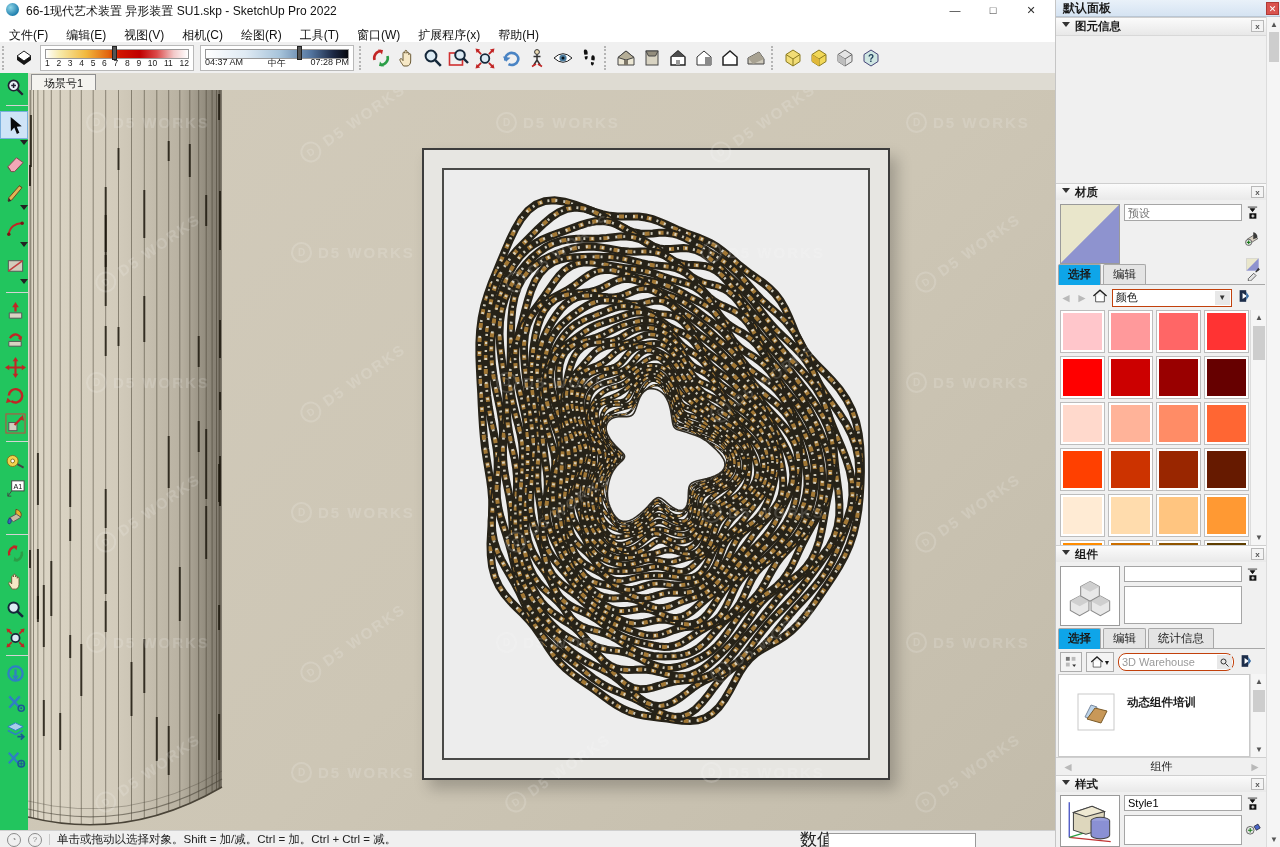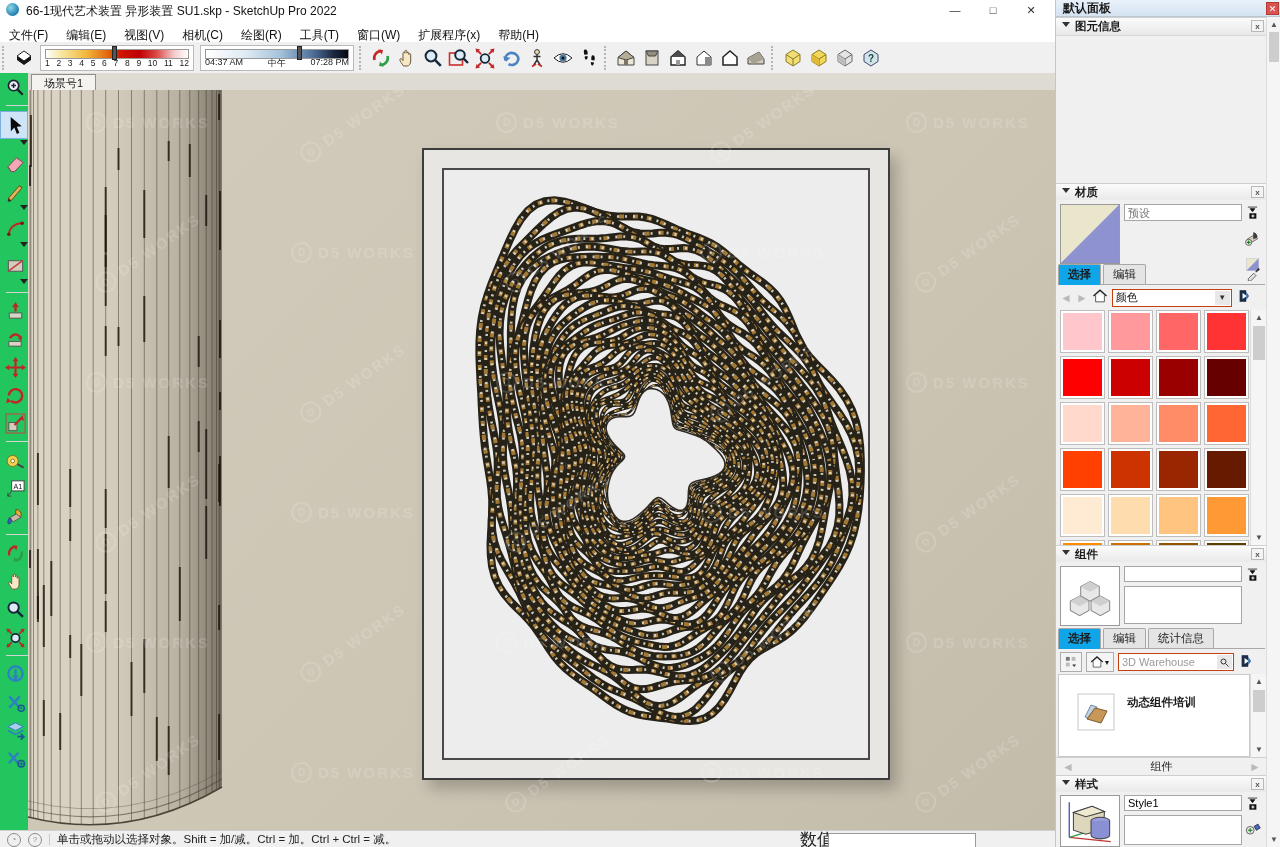--- a/index.html
+++ b/index.html
@@ -920,21 +920,21 @@
               <path d="M13 15l6 0-3 4z" fill="#333"></path>
             </svg>
           </div>
         <div class="mini-btn" style="width:26px;">
             <svg viewBox="0 0 22 22" width="14" height="14">
               <path d="M2 11l9-8 9 8" fill="none" stroke="#222" stroke-width="2"></path>
               <path d="M5 10v9h12v-9" fill="#fff" stroke="#222"></path>
             </svg>
             <span style="font-size:7px;">▼</span>
           </div>
-        <div class="select-box" style="width:116px;">
+        <div class="select-box" style="width:116px;border-radius:8px;">
           <span style="color:#9a9a9a;">3D Warehouse</span>
           <span class="dd">
               <svg viewBox="0 0 22 22" width="11" height="11">
                 <circle cx="9" cy="9" r="5" fill="none" stroke="#333" stroke-width="2"></circle>
                 <path d="M13 13l6 6" stroke="#333" stroke-width="2"></path>
               </svg>
             </span>
         </div>
         <span><svg viewBox="0 0 22 22" width="16" height="16">
               <path d="M5 3h9v16H5z" fill="#1c2d4a"></path>

